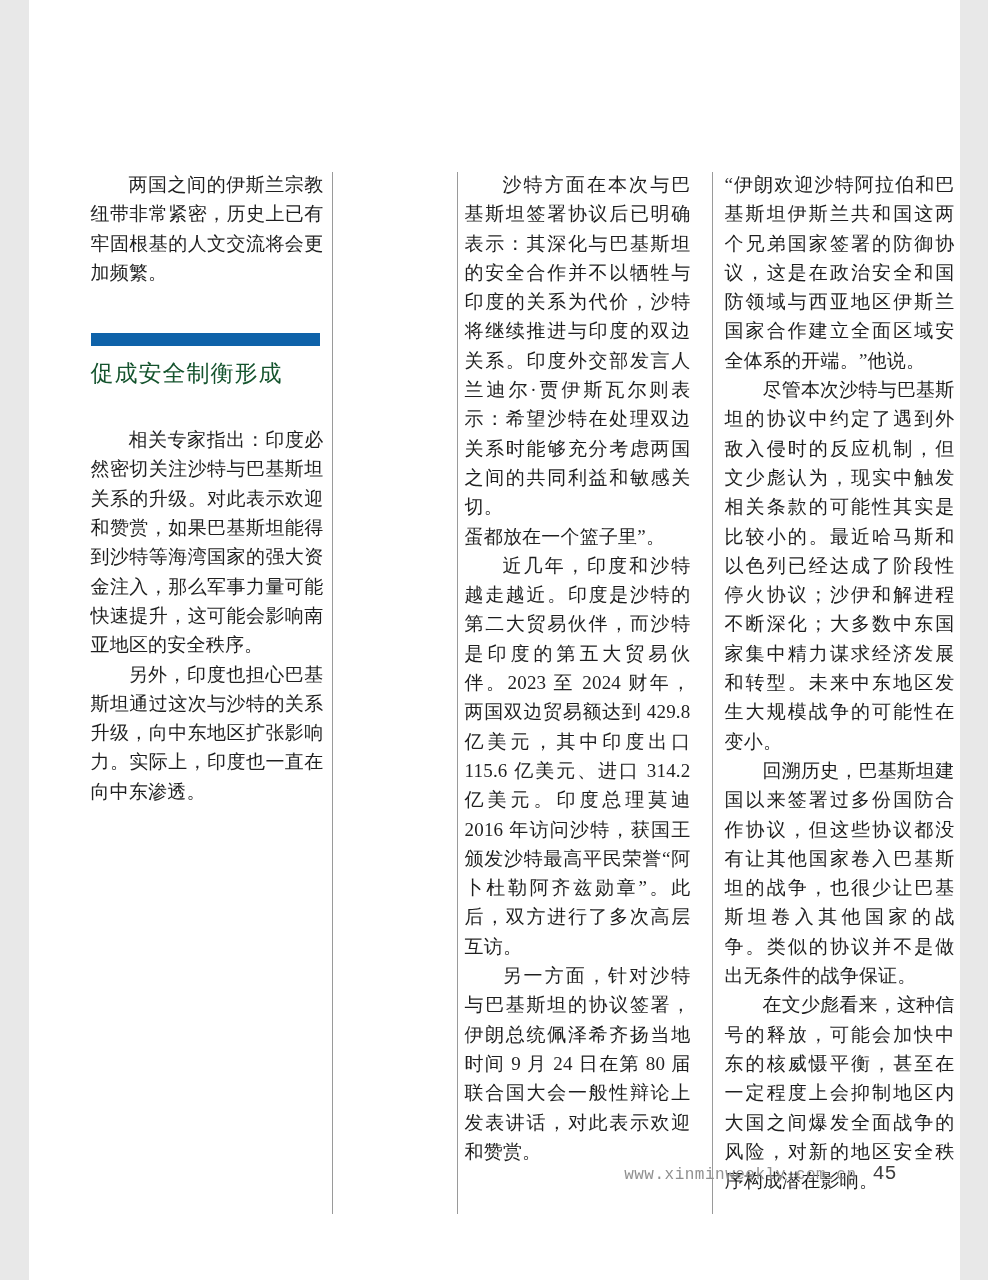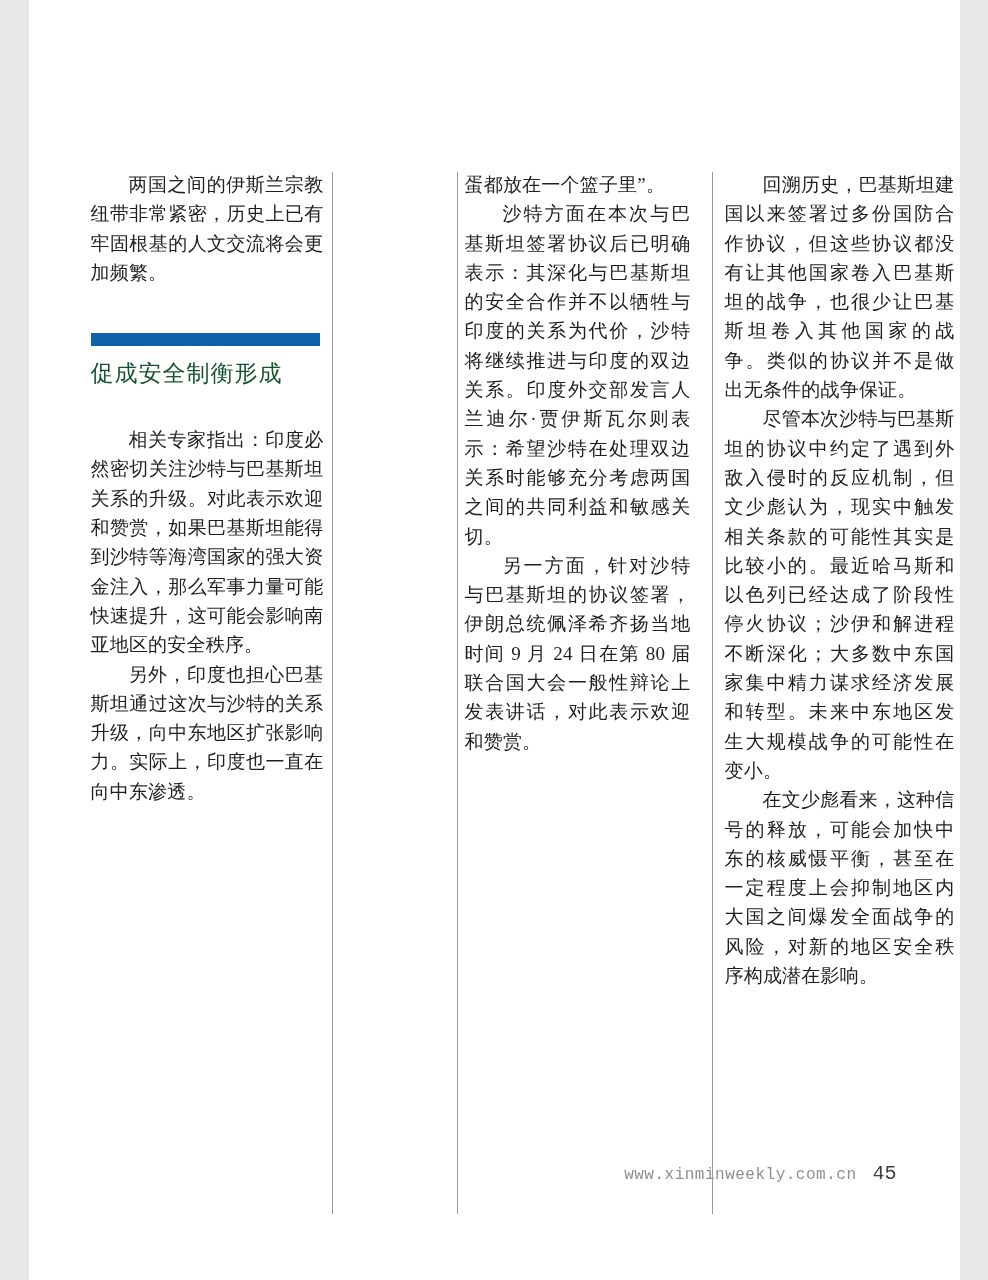--- a/index.html
+++ b/index.html
@@ -81,30 +81,32 @@
 
     <p class="body indent">相关专家指出：印度必然密切关注沙特与巴基斯坦关系的升级。对此表示欢迎和赞赏，如果巴基斯坦能得到沙特等海湾国家的强大资金注入，那么军事力量可能快速提升，这可能会影响南亚地区的安全秩序。</p>
     <p class="body indent">另外，印度也担心巴基斯坦通过这次与沙特的关系升级，向中东地区扩张影响力。实际上，印度也一直在向中东渗透。</p>
 
   </div>
 
   <div class="column-rule rule-a"></div>
   <div class="column-rule rule-b"></div>
 
   <div class="col col-2">
+    <p class="body indent">沙特方面在本次与巴基斯坦签署协议后已明确表示：其深化与巴基斯坦的安全合作并不以牺牲与印度的关系为代价，沙特将继续推进与印度的双边关系。印度外交部发言人兰迪尔·贾伊斯瓦尔则表示：希望沙特在处理双边关系时能够充分考虑两国之间的共同利益和敏感关切。</p>
     <p class="body">蛋都放在一个篮子里”。</p>
-    <p class="body indent">沙特方面在本次与巴基斯坦签署协议后已明确表示：其深化与巴基斯坦的安全合作并不以牺牲与印度的关系为代价，沙特将继续推进与印度的双边关系。印度外交部发言人兰迪尔·贾伊斯瓦尔则表示：希望沙特在处理双边关系时能够充分考虑两国之间的共同利益和敏感关切。</p>
+    <p class="body indent">近几年，印度和沙特越走越近。印度是沙特的第二大贸易伙伴，而沙特是印度的第五大贸易伙伴。2023 至 2024 财年，两国双边贸易额达到 429.8 亿美元，其中印度出口 115.6 亿美元、进口 314.2 亿美元。印度总理莫迪 2016 年访问沙特，获国王颁发沙特最高平民荣誉“阿卜杜勒阿齐兹勋章”。此后，双方进行了多次高层互访。</p>
     <p class="body indent">另一方面，针对沙特与巴基斯坦的协议签署，伊朗总统佩泽希齐扬当地时间 9 月 24 日在第 80 届联合国大会一般性辩论上发表讲话，对此表示欢迎和赞赏。</p>
   </div>
 
   <div class="column-rule rule-c"></div>
 
   <div class="col col-3">
+    <p class="body">“伊朗欢迎沙特阿拉伯和巴基斯坦伊斯兰共和国这两个兄弟国家签署的防御协议，这是在政治安全和国防领域与西亚地区伊斯兰国家合作建立全面区域安全体系的开端。”他说。</p>
+    <p class="body indent">尽管本次沙特与巴基斯坦的协议中约定了遇到外敌入侵时的反应机制，但文少彪认为，现实中触发相关条款的可能性其实是比较小的。最近哈马斯和以色列已经达成了阶段性停火协议；沙伊和解进程不断深化；大多数中东国家集中精力谋求经济发展和转型。未来中东地区发生大规模战争的可能性在变小。</p>
     <p class="body indent">回溯历史，巴基斯坦建国以来签署过多份国防合作协议，但这些协议都没有让其他国家卷入巴基斯坦的战争，也很少让巴基斯坦卷入其他国家的战争。类似的协议并不是做出无条件的战争保证。</p>
-    <p class="body indent">尽管本次沙特与巴基斯坦的协议中约定了遇到外敌入侵时的反应机制，但文少彪认为，现实中触发相关条款的可能性其实是比较小的。最近哈马斯和以色列已经达成了阶段性停火协议；沙伊和解进程不断深化；大多数中东国家集中精力谋求经济发展和转型。未来中东地区发生大规模战争的可能性在变小。</p>
     <p class="body indent"><span>在文少彪看来，这种信号的释放，可能会加快中东的核威慑平衡，甚至在一定程度上会抑制地区内大国之间爆发全面战争的风险，对新的地区安全秩序构成潜在影响。</span></p>
   </div>
 
   <div class="footer">
     <span class="site">www.xinminweekly.com.cn</span><span class="pageno">45</span>
   </div>
 
 </div>
 
 </body></html>

